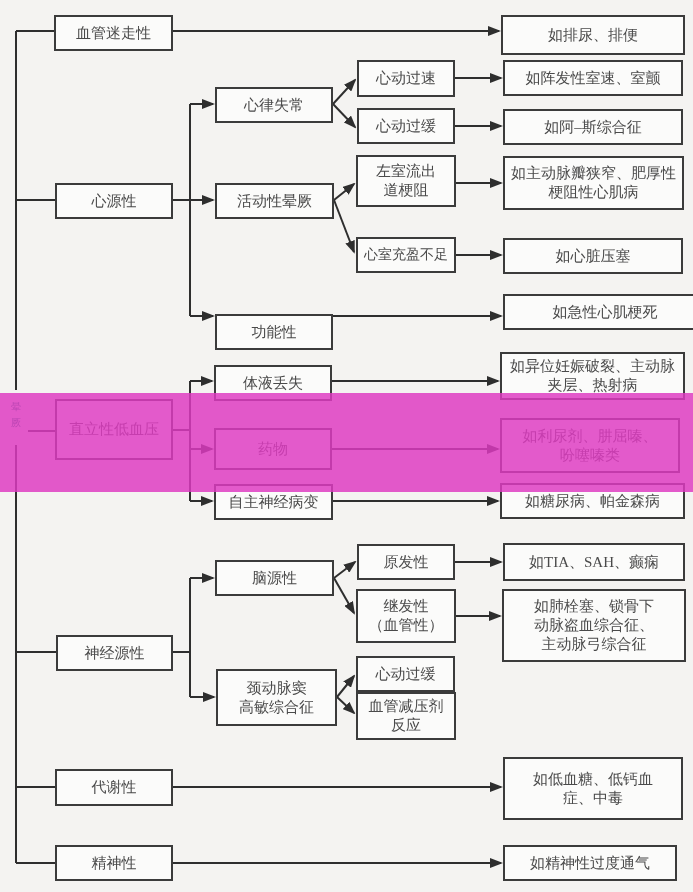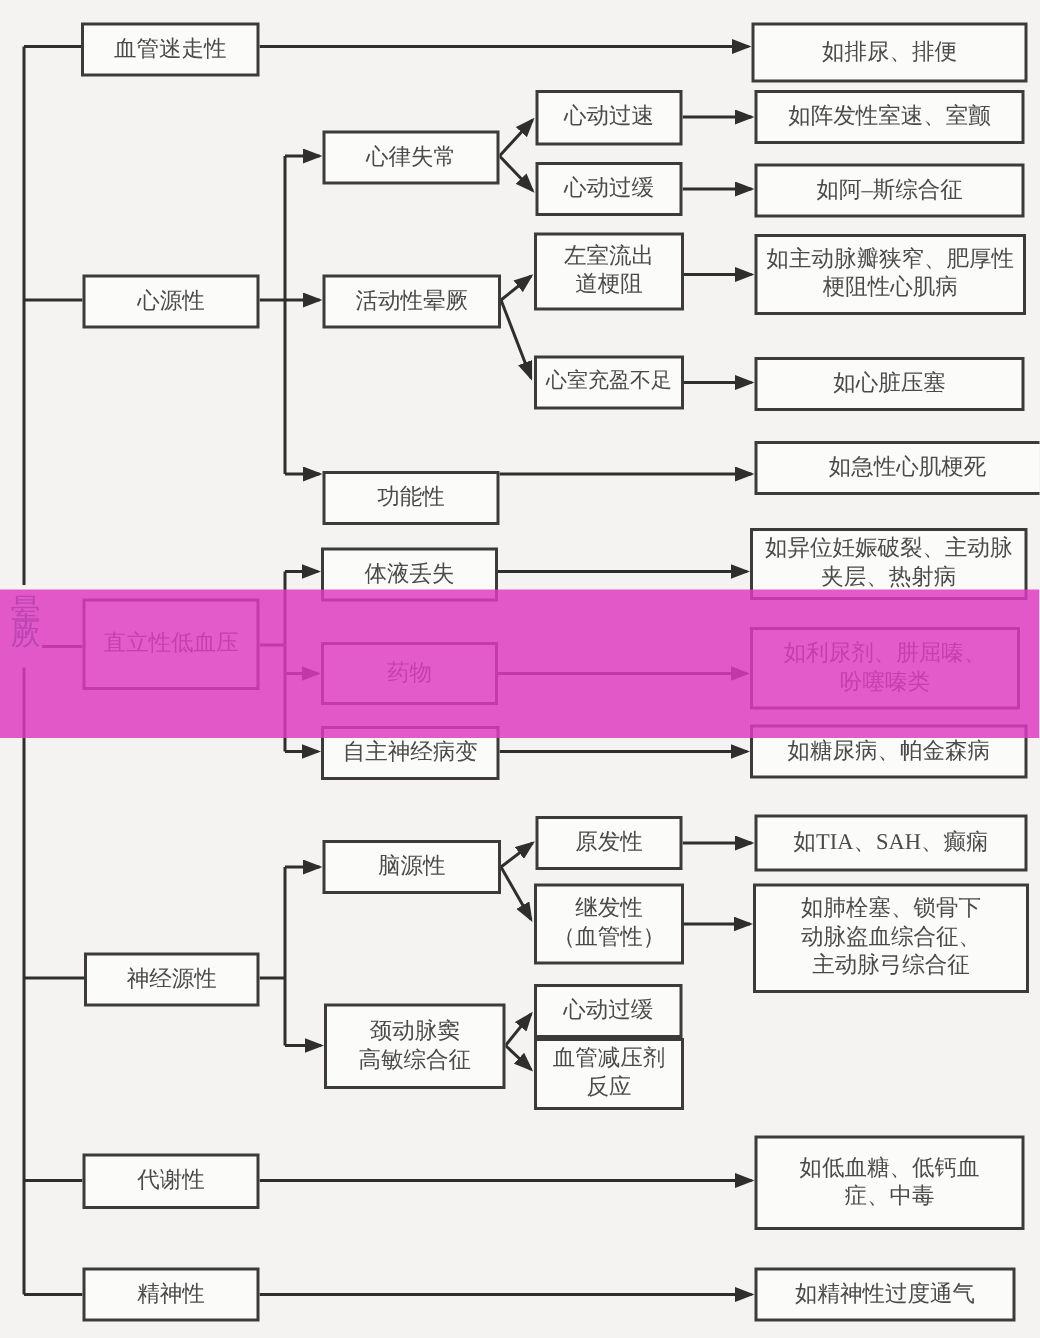--- a/index.html
+++ b/index.html
@@ -13,21 +13,21 @@
   .node{
     position:absolute;box-sizing:border-box;z-index:2;
     border:2px solid #3b3b3b;background:rgba(252,252,251,0.85);
     display:flex;align-items:center;justify-content:center;
     text-align:center;white-space:pre-line;
     color:#4a4a4a;font-size:15px;line-height:1.25;
     padding:16px 3px;
   }
   .root-label{
     position:absolute;left:7px;top:399px;width:18px;z-index:2;
-    color:#0f766e;font-size:20px;line-height:16px;
+    color:#0f766e;font-size:10px;line-height:16px;
     word-break:break-all;text-align:center;
   }
   .banner{
     position:absolute;left:0;top:393px;width:693px;height:99px;z-index:3;
     background:rgba(222,58,193,0.84);
   }
   .banner-text{
     position:absolute;left:0;top:393px;width:693px;height:99px;z-index:4;
     display:flex;flex-direction:column;align-items:center;justify-content:center;
     color:#ffffff;font-family:"DejaVu Sans","Liberation Sans",sans-serif;

